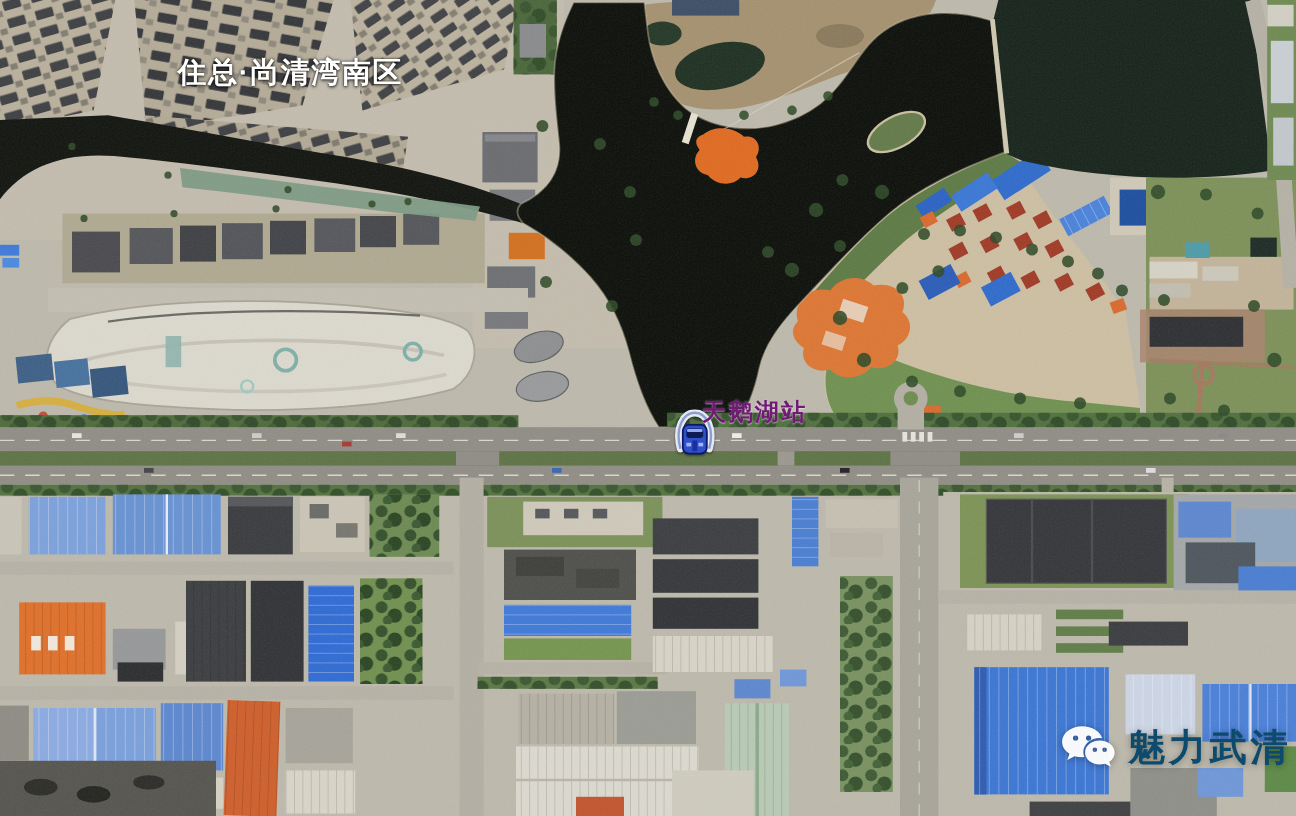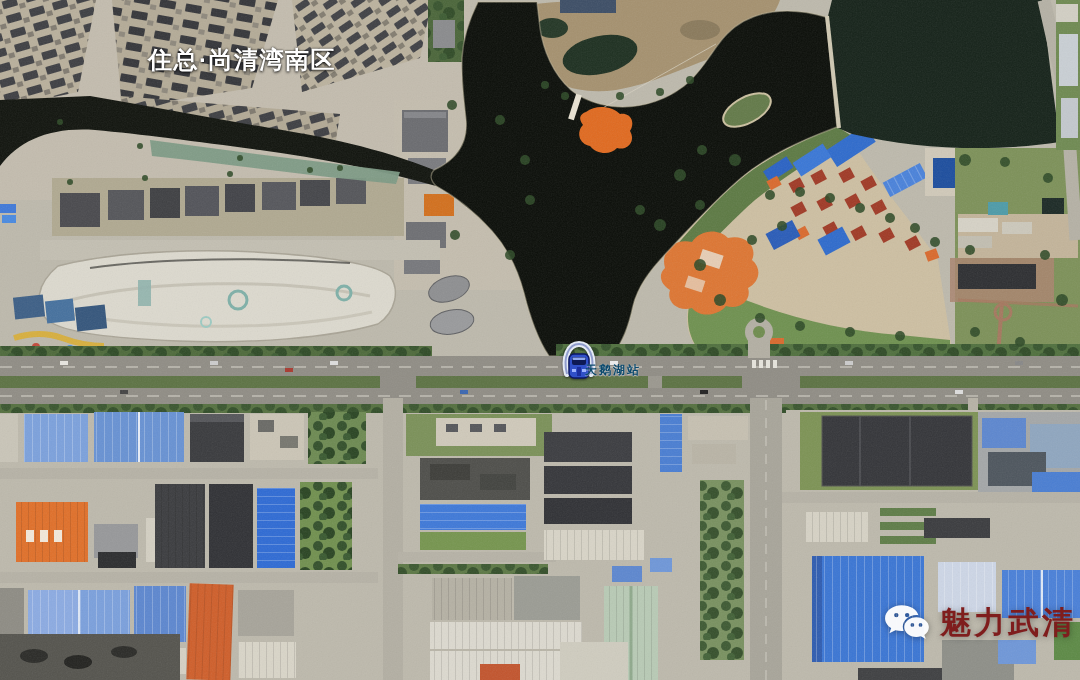--- a/index.html
+++ b/index.html
@@ -3,27 +3,27 @@
 <meta charset="utf-8">
 <style>
   html,body{margin:0;padding:0;background:#222;}
   .stage{position:relative;width:1080px;height:680px;overflow:hidden;background:#b7b3a7;
          font-family:"Liberation Sans",sans-serif;}
   .stage svg.terrain{position:absolute;left:0;top:0;}
   .map-label{position:absolute;font-weight:bold;color:#fff;letter-spacing:1.5px;white-space:nowrap;
              text-shadow:0 1px 3px rgba(0,0,0,.85),0 0 2px rgba(0,0,0,.6);}
   .label-residential{left:148px;top:44px;font-size:24px;}
   .label-mall{left:160px;top:282px;font-size:24px;}
-  .label-station{left:585px;top:330px;font-size:12px;color:#0c4a6e;letter-spacing:2px;
-                 text-shadow:0 1px 1px rgba(255,255,255,.45),0 0 2px rgba(255,255,255,.3);margin-top:32px;}
+  .label-station{left:585px;top:330px;font-size:20px;color:#701a75;letter-spacing:2px;
+                 text-shadow:0 1px 1px rgba(255,255,255,.45),0 0 2px rgba(255,255,255,.3);}
   .station-marker{position:absolute;left:562px;top:341px;width:34px;height:40px;
                   filter:drop-shadow(0 1px 1px rgba(0,0,0,.5));}
   .watermark{position:absolute;left:884px;top:602px;display:flex;align-items:center;
              filter:drop-shadow(0 1px 3px rgba(0,0,0,.35));}
-  .watermark .wm-text{font-size:31px;font-weight:bold;color:#7f1d1d;letter-spacing:3px;margin-left:8px;}
+  .watermark .wm-text{font-size:31px;font-weight:bold;color:#0c4a6e;letter-spacing:3px;margin-left:8px;}
 </style>
 </head>
 <body>
 
 <div class="stage">
 <svg class="terrain" width="1080" height="680" viewBox="0 0 1080 680">
   <defs>
     <pattern id="houses1" width="24" height="15" patternUnits="userSpaceOnUse" patternTransform="rotate(-16)">
       <rect x="1" y="2" width="15" height="8" rx="1" fill="#3e3f43"></rect>
       <rect x="17" y="9" width="6" height="5" fill="#6a665e" opacity="0.7"></rect>

